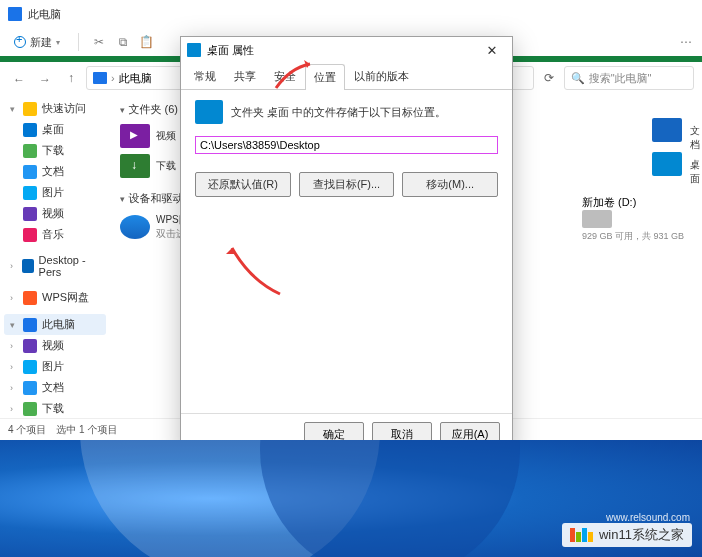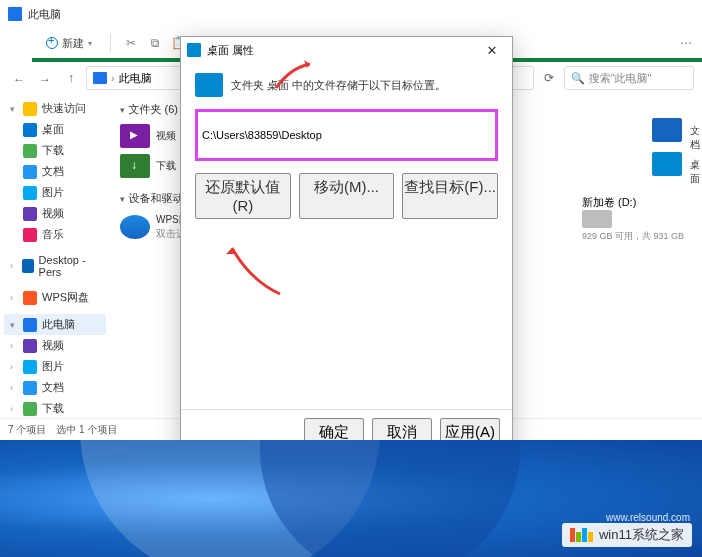--- a/index.html
+++ b/index.html
@@ -4,21 +4,21 @@
 <style>
 * { box-sizing: border-box; margin: 0; padding: 0; font-family: "Segoe UI", "Microsoft YaHei", sans-serif; }
 body { width: 702px; height: 557px; background: #fff; position: relative; overflow: hidden; }
 
 
 .explorer { position: absolute; top: 0; left: 0; width: 702px; height: 440px; background: #fff; }
 
 .titlebar { height: 28px; display: flex; align-items: center; padding: 0 8px; font-size: 11px; color: #333; }
 .titlebar .icon { width: 14px; height: 14px; margin-right: 6px; background: #1a73e8; border-radius: 1px; }
 
-.toolbar { height: 34px; display: flex; align-items: center; gap: 8px; padding: 0 8px; border-bottom: 4px solid #15803d; margin-left: 32px; }
+.toolbar { height: 34px; display: flex; align-items: center; gap: 8px; padding: 0 8px; border-bottom: 6px solid #15803d; }
 .tool-chip { display: flex; align-items: center; gap: 4px; font-size: 11px; color: #444; padding: 4px 6px; border-radius: 3px; }
 .tool-chip .plus-icon { width: 12px; height: 12px; border: 1px solid #0078d4; border-radius: 50%; position: relative; }
 .tool-chip .plus-icon::before { content: "+"; position: absolute; top: -4px; left: 1px; font-size: 11px; color: #0078d4; }
 .tool-divider { width: 1px; height: 18px; background: #ddd; margin: 0 4px; }
 .tool-icon { width: 16px; height: 16px; display: flex; align-items: center; justify-content: center; color: #777; font-size: 12px; }
 
 .navbar { height: 32px; display: flex; align-items: center; gap: 4px; padding: 4px 8px; }
 .nav-btn { width: 22px; height: 22px; color: #666; display: flex; align-items: center; justify-content: center; font-size: 12px; }
 .breadcrumb { flex: 1; height: 24px; border: 1px solid #ddd; border-radius: 3px; display: flex; align-items: center; padding: 0 6px; font-size: 11px; gap: 4px; }
 .bc-icon { width: 14px; height: 12px; background: #1a73e8; border-radius: 1px; }
@@ -67,23 +67,23 @@
 .dlg-title { height: 26px; display: flex; align-items: center; padding: 0 6px; font-size: 11px; }
 .dlg-title .dlg-ic { width: 14px; height: 14px; background: #0288d1; margin-right: 6px; border-radius: 1px; }
 .dlg-close { margin-left: auto; width: 28px; text-align: center; cursor: pointer; font-size: 13px; color: #333; }
 .tabs { display: flex; border-bottom: 1px solid #ccc; padding: 0 4px; }
 .tab { font-size: 11px; padding: 5px 8px; color: #333; border: 1px solid transparent; border-bottom: none; }
 .tab.active { border-color: #ccc; background: #fff; border-radius: 3px 3px 0 0; position: relative; top: 1px; }
 .dlg-body { flex: 1; padding: 10px 14px; font-size: 11px; color: #333; }
 .desc-row { display: flex; align-items: center; gap: 8px; margin-bottom: 12px; }
 .desc-row .big-ic { width: 28px; height: 24px; background: #0288d1; border-radius: 2px; }
 .hint { font-size: 10.5px; line-height: 1.6; color: #333; margin: 8px 0 14px; padding: 0 2px; }
-.path-input { width: 100%; border: 3px solid #d946ef; padding: 17px 4px; font-size: 11px; margin-bottom: 12px; }
+.path-input { width: 100%; border: 1px solid #d946ef; padding: 2px 4px; font-size: 11px; margin-bottom: 18px; }
 .btn-row { display: flex; gap: 8px; }
-.btn { flex: 1; border: 1px solid #888; background: #f0f0f0; font-size: 15px; padding: 4px 0; border-radius: 2px; text-align: center; }
+.btn { flex: 1; border: 1px solid #888; background: #f0f0f0; font-size: 11px; padding: 4px 0; border-radius: 2px; text-align: center; }
 .dlg-footer { display: flex; justify-content: flex-end; gap: 8px; padding: 8px 12px; border-top: 1px solid #ddd; }
 .dlg-footer .btn { flex: 0 0 60px; text-align: center; }
 
 
 .arrow { position: absolute; pointer-events: none; }
 
 
 .wallpaper { position: absolute; bottom: 0; left: 0; width: 702px; height: 117px; background: radial-gradient(ellipse at 30% 50%, #4aa3ff 0%, #1565c0 45%, #0d47a1 100%); overflow: hidden; }
 .wallpaper::before, .wallpaper::after { content: ""; position: absolute; border-radius: 50%; background: rgba(255,255,255,.18); }
 .wallpaper::before { width: 300px; height: 300px; top: -160px; left: 80px; transform: rotate(25deg); }
@@ -256,41 +256,48 @@
     <div class="folder-ic fc-desktop"></div>
     <div class="folder-name" style="position:absolute;left:38px;top:6px">桌面</div>
   </div>
   <div class="rt-dev">
     <div>新加卷 (D:)</div>
     <div class="dev-ic"></div>
     <div class="dev-sub">929 GB 可用，共 931 GB</div>
   </div>
 
   <div class="statusbar">
-    <span>7 个项目</span>
+    <span>4 个项目</span>
     <span>选中 1 个项目</span>
   </div>
 </div>
 
 <div class="dialog">
   <div class="dlg-title">
     <div class="dlg-ic"></div>
     <span>桌面 属性</span>
     <div class="dlg-close">✕</div>
   </div>
+  <div class="tabs">
+    <div class="tab">常规</div>
+    <div class="tab">共享</div>
+    <div class="tab">安全</div>
+    <div class="tab active">位置</div>
+    <div class="tab">以前的版本</div>
+  </div>
   <div class="dlg-body">
     <div class="desc-row">
       <div class="big-ic"></div>
       <span>文件夹 桌面 中的文件存储于以下目标位置。</span>
     </div>
     <input class="path-input" value="C:\Users\83859\Desktop" style="">
     <div class="btn-row">
       <div class="btn">还原默认值(R)</div>
+      <div class="btn">查找目标(F)...</div>
       <div class="btn">移动(M)...</div>
-      <div class="btn">查找目标(F)...</div>
     </div>
   </div>
   <div class="dlg-footer">
     <div class="btn">确定</div>
     <div class="btn">取消</div>
     <div class="btn">应用(A)</div>
   </div>
 </div>
 
 <svg class="arrow" style="top:58px;left:270px" width="48" height="34">

